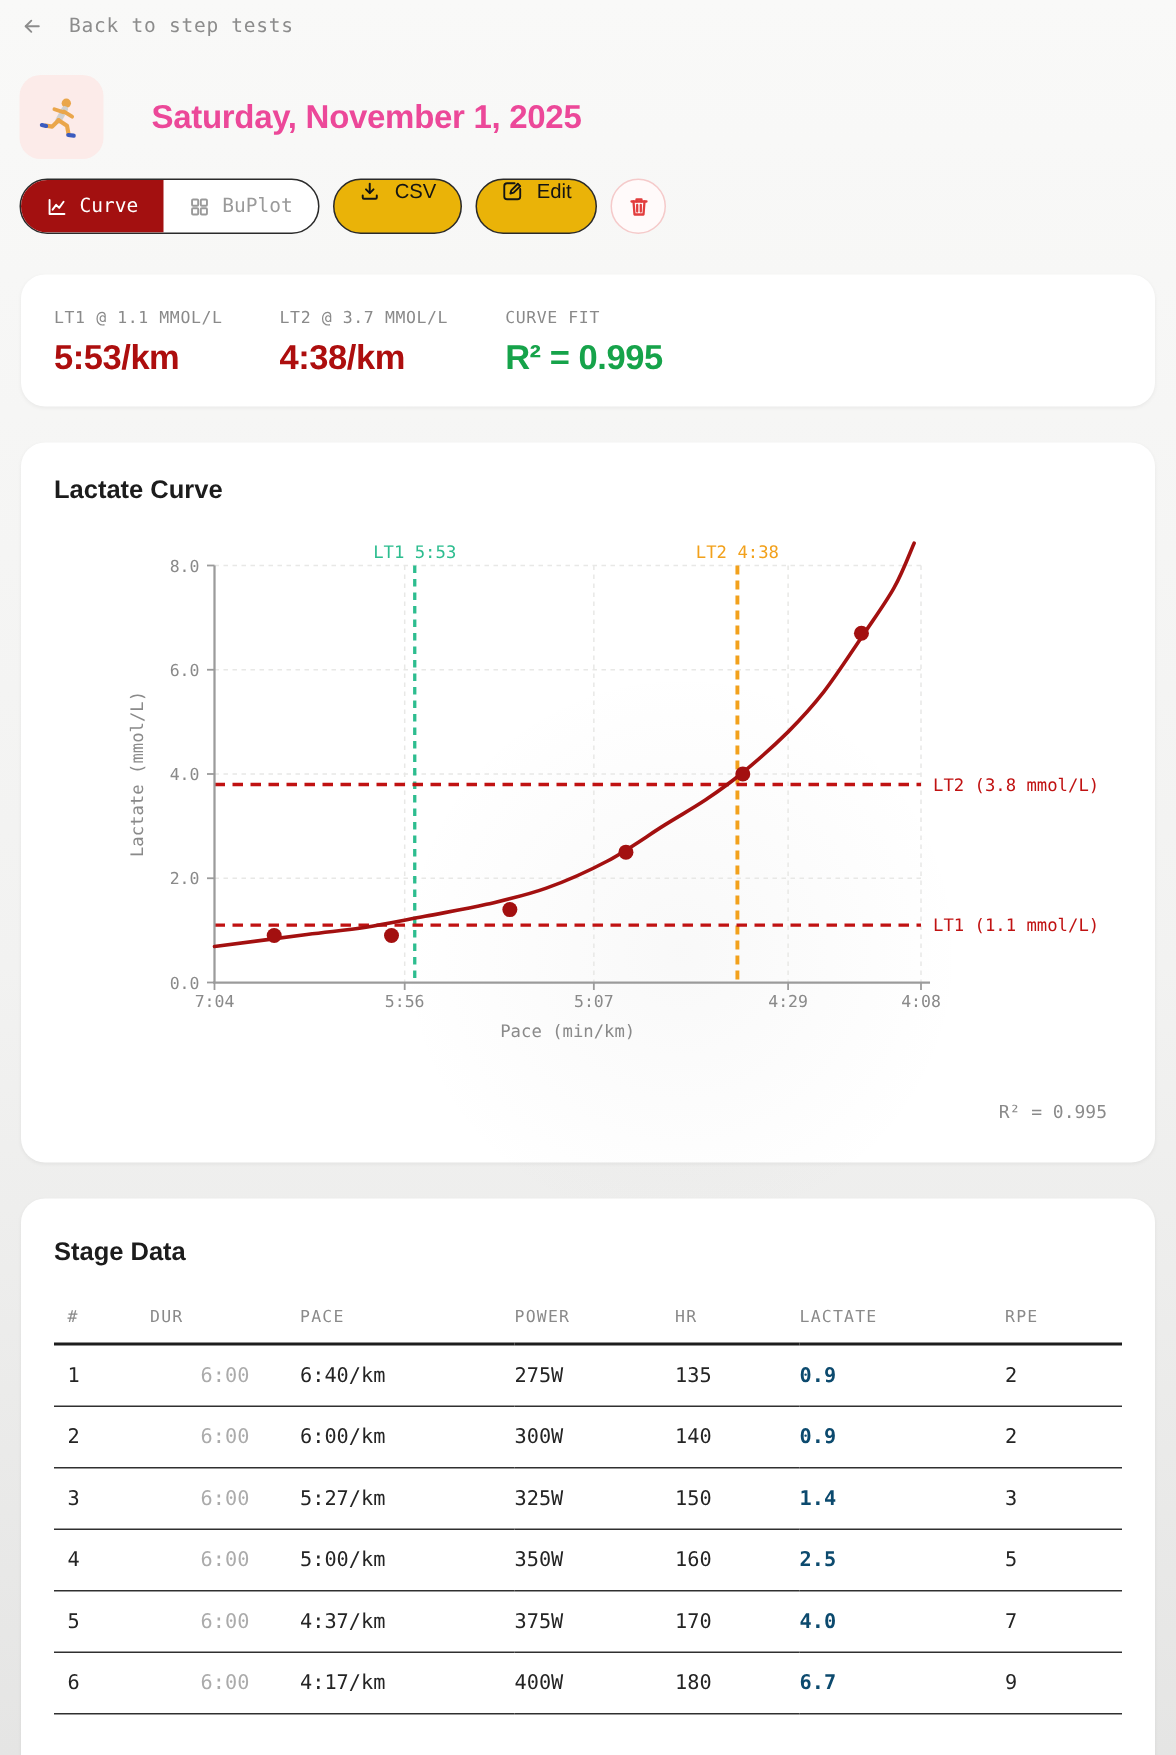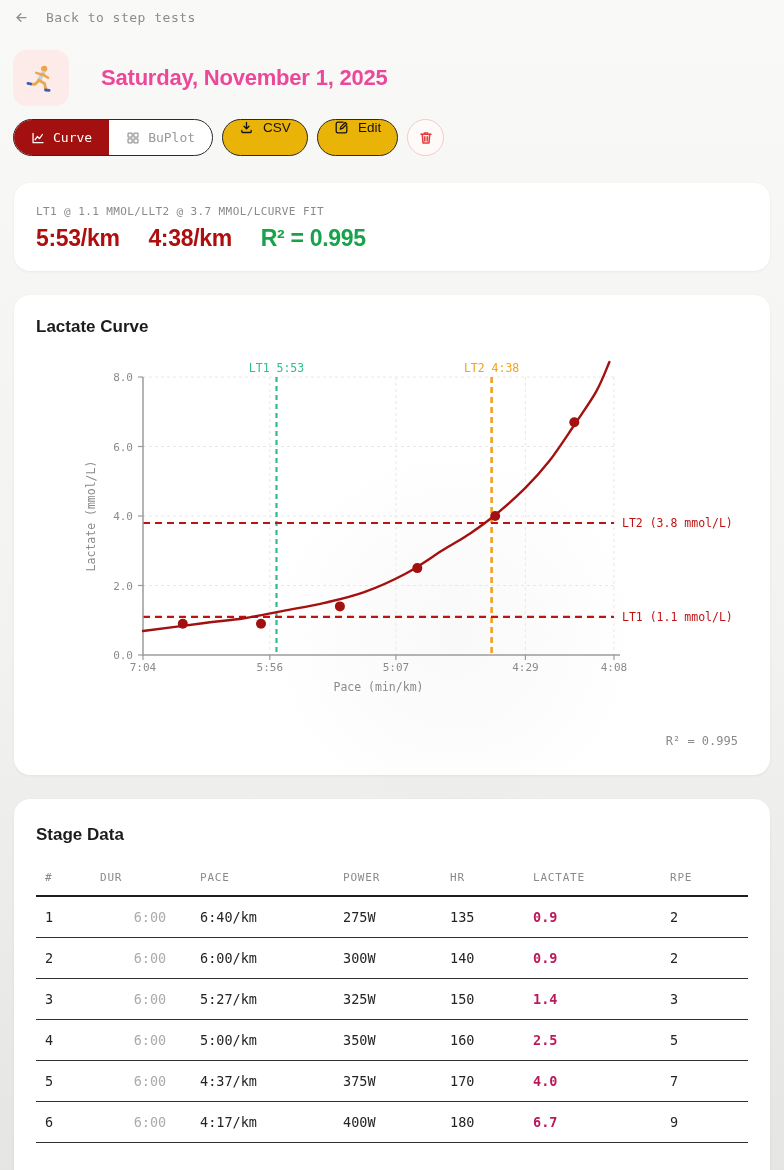--- a/index.html
+++ b/index.html
@@ -33,21 +33,21 @@
   .pill { display:flex; gap:9px; height:37px; padding:0 16px;
     border:1.5px solid #2a2a2a; border-radius:999px; background:#eab308; cursor:pointer;
     font-family:"Liberation Sans", sans-serif; font-size:13.5px; font-weight:500; color:#141414; }
   .trash-btn { width:37px; height:37px; border-radius:50%; border:1px solid #f5caca;
     background:#fffafa; display:flex; align-items:center; justify-content:center; cursor:pointer; }
 
   
   .card { position:absolute; left:14px; width:756px; background:#fff; border-radius:16px;
     box-shadow:0 1px 3px rgba(20,20,20,.06);padding-left:24px; }
 
-  .stats-card { top:183px; height:88px; display:flex; padding:22px 22px 0; }
+  .stats-card { top:183px; height:88px; display:flex; gap:38px; padding:22px 22px 0; }
   .stat-label { font-family:"DejaVu Sans Mono", monospace; font-size:11px; color:#8a8a8a;
     letter-spacing:.4px; margin-bottom:7px; white-space:nowrap; }
   .stat-value { font-size:23px; font-weight:800; letter-spacing:-.3px; }
   .stat-value.red { color:#ad0e0e; }
   .stat-value.green { color:#16a34a; }
 
   .chart-card { top:295px; height:480px; }
   .chart-card h2 { position:absolute; top:22px; left:22px; margin:0; font-size:17px; font-weight:800; z-index:2; }
   .watermark { position:absolute; left:250px; top:150px; width:380px; height:380px; border-radius:50%;
     background:radial-gradient(circle, rgba(130,130,130,.05), rgba(130,130,130,0) 70%); }
@@ -63,21 +63,21 @@
 
   .table-card { top:799px; height:457px; padding:26px 22px 0; }
   .table-card h2 { margin:0 0 26px; font-size:17px; font-weight:800; }
   table { width:100%; border-collapse:collapse; table-layout:fixed;
     font-family:"DejaVu Sans Mono", monospace; }
   th { text-align:left; font-size:11px; font-weight:normal; color:#8a8a8a; letter-spacing:.8px;
     padding:0 0 11px 0; border-bottom:2px solid #1d1d1d; }
   td { font-size:13.5px; color:#242424; padding:11.5px 0; line-height:17px; border-bottom:1px solid #303030; }
   th:first-child, td:first-child { padding-left:9px; }
   .c-dur { color:#ababab;text-align:center; }
-  .c-lactate { color:#be185d; font-weight:bold; }
+  .c-lactate { color:#0c4a6e; font-weight:bold; }
 </style>
 </head>
 <body>
 
 <div class="page">
 
   <a class="back">
     <svg width="15" height="15" viewBox="0 0 24 24" fill="none" stroke="#8c8c8c" stroke-width="2" stroke-linecap="round" stroke-linejoin="round">
         <path d="M19 12H5"></path>
         <path d="M11 18l-6-6 6-6"></path>

